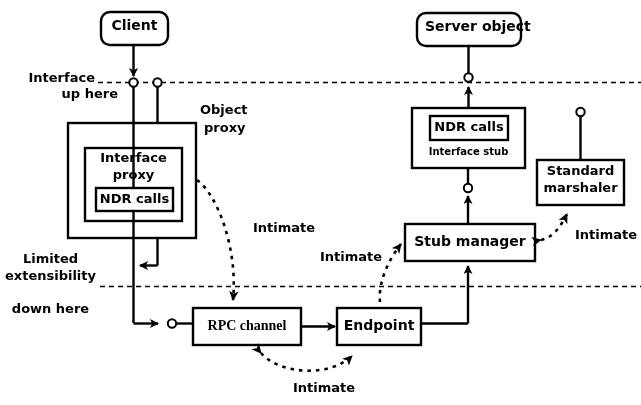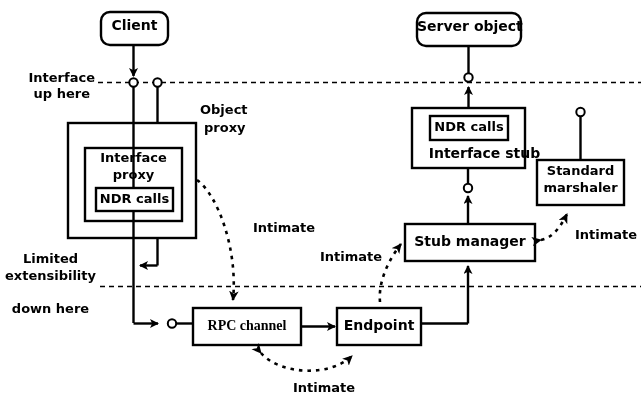--- a/index.html
+++ b/index.html
@@ -87,35 +87,35 @@
 
     <path d="M261,353 C280,375 330,377 352,356" fill="none" stroke="#000" stroke-width="2.6" stroke-dasharray="3.5,5" marker-start="url(#ahd)" marker-end="url(#ahd)"></path>
 
     <path d="M380,302 C378,280 390,258 401,244" fill="none" stroke="#000" stroke-width="2.6" stroke-dasharray="3.5,5" marker-end="url(#ahd)"></path>
 
     <path d="M541,240 C552,238 560,228 567,214" fill="none" stroke="#000" stroke-width="2.6" stroke-dasharray="3.5,5" marker-start="url(#ahd)" marker-end="url(#ahd)"></path>
   </svg>
 
   <div class="lbl" style="left:101px;top:18px;width:67px;text-align:center;font-size:14px;">Client</div>
 
-  <div class="lbl" style="left:417px;top:19px;width:104px;text-align:center;font-size:14px;">Server object</div>
+  <div class="lbl" style="left:417px;top:19px;width:104px;text-align:center;font-size:14px;padding-left:8px;">Server object</div>
 
   <div class="lbl" style="left:0px;top:71px;width:95px;text-align:right;font-size:13px;">Interface</div>
-  <div class="lbl" style="left:0px;top:87px;width:90px;text-align:right;font-size:13px;">up here</div>
+  <div class="lbl" style="left:0px;top:87px;width:90px;text-align:right;font-size:13px;padding-left:28px;">up here</div>
 
   <div class="lbl" style="left:200px;top:103px;font-size:13px;">Object</div>
   <div class="lbl" style="left:204px;top:121px;font-size:13px;">proxy</div>
 
   <div class="lbl" style="left:85px;top:151px;width:97px;text-align:center;font-size:13px;">Interface</div>
   <div class="lbl" style="left:85px;top:168px;width:97px;text-align:center;font-size:13px;">proxy</div>
 
   <div class="lbl" style="left:96px;top:192px;width:77px;text-align:center;font-size:13px;">NDR calls</div>
 
   <div class="lbl" style="left:430px;top:120px;width:78px;text-align:center;font-size:13px;">NDR calls</div>
-  <div class="lbl" style="left:412px;top:146px;width:113px;text-align:center;font-size:14px;padding-left:16px;">Interface stub</div>
+  <div class="lbl" style="left:412px;top:146px;width:113px;text-align:center;font-size:10px;">Interface stub</div>
 
   <div class="lbl" style="left:537px;top:164px;width:87px;text-align:center;font-size:13px;">Standard</div>
   <div class="lbl" style="left:405px;top:234px;width:130px;text-align:center;font-size:14px;">Stub manager</div>
 
   <div class="lbl" style="left:537px;top:181px;width:87px;text-align:center;font-size:13px;">marshaler</div>
 
   <div class="lbl" style="left:0px;top:252px;width:101px;text-align:center;font-size:13px;">Limited</div>
   <div class="lbl" style="left:0px;top:269px;width:101px;text-align:center;font-size:13px;">extensibility</div>
   <div class="lbl" style="left:0px;top:286px;width:101px;text-align:center;font-size:13px;margin-top:16px;">down here</div>
 

